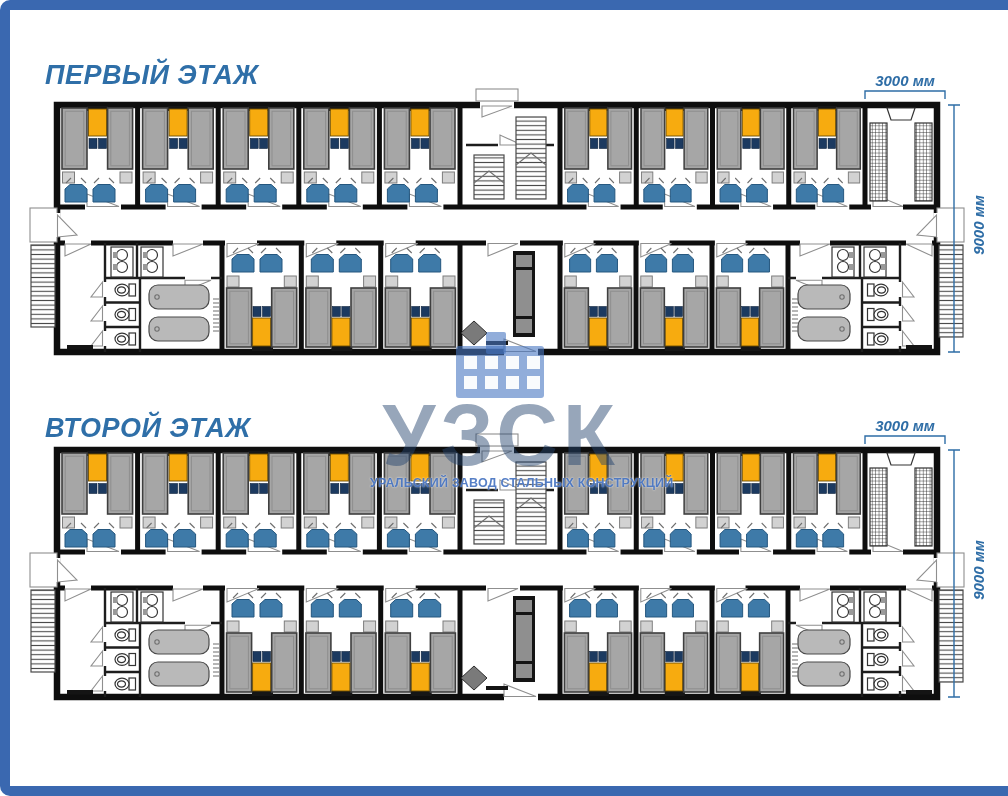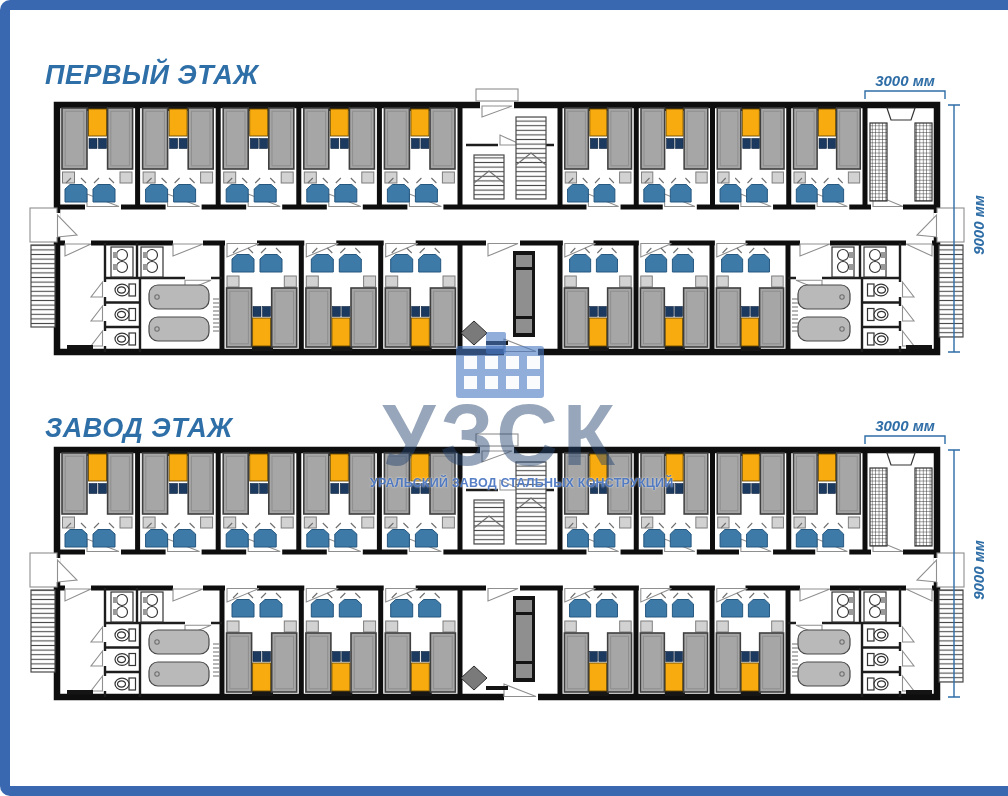--- a/index.html
+++ b/index.html
@@ -43,21 +43,21 @@
   .dark{fill:#141414;}
   .dim{stroke:#2E6DA6;stroke-width:1.4;fill:none;}
   .dimText{fill:#2E6DA6;font:italic 700 15px "Liberation Sans",sans-serif;}
 </style>
 </head>
 <body>
 
 <div class="canvas">
 
   <div class="floor-title" id="title-first">ПЕРВЫЙ ЭТАЖ</div>
-  <div class="floor-title" id="title-second">ЗАВОД ЭТАЖ</div>
+  <div class="floor-title" id="title-second">ВТОРОЙ ЭТАЖ</div>
 
   <svg class="plans" width="1008" height="796" viewBox="0 0 1008 796">
     <defs>
       <pattern id="pRung" width="6" height="4.6" patternUnits="userSpaceOnUse">
         <rect width="6" height="4.6" fill="#fff"></rect>
         <line x1="0" y1="2.3" x2="6" y2="2.3" stroke="#4A4A4A" stroke-width="1.1"></line>
       </pattern>
       <pattern id="pRack" width="3.4" height="3.4" patternUnits="userSpaceOnUse">
         <rect width="3.4" height="3.4" fill="#fff"></rect>
         <path d="M0,0 H3.4 M0,0 V3.4" stroke="#222" stroke-width="0.9"></path>

